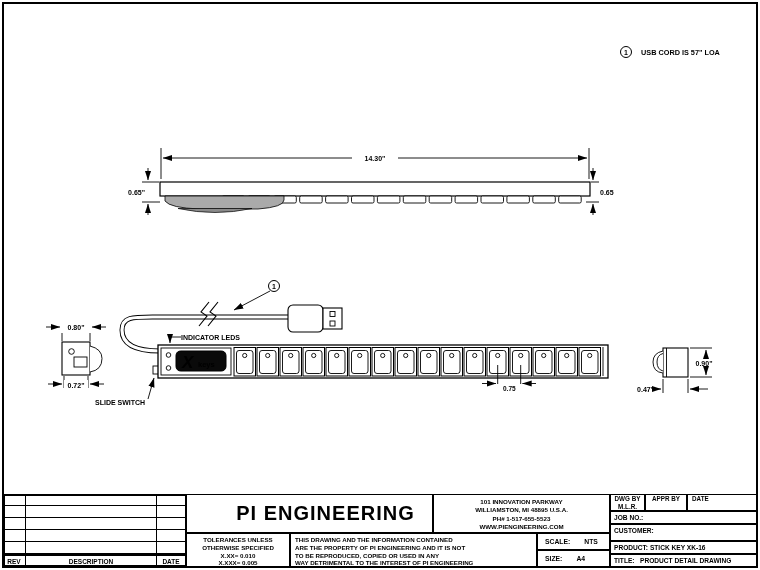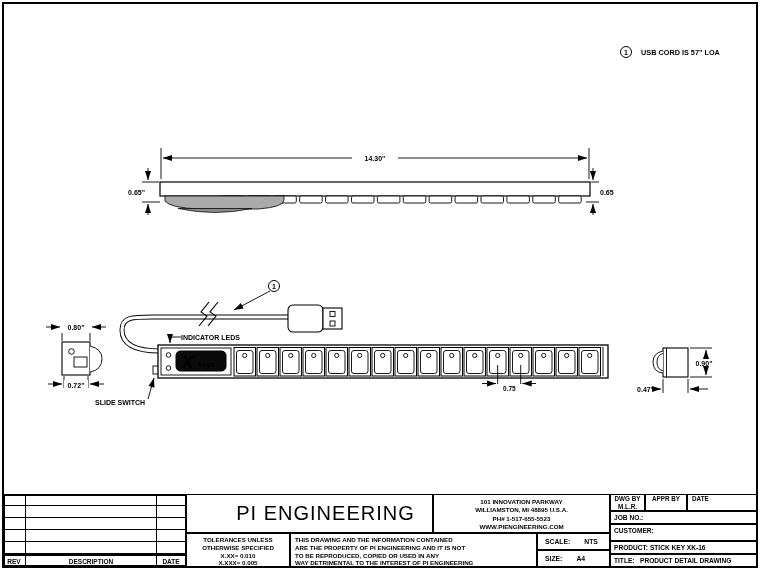--- a/index.html
+++ b/index.html
@@ -3,21 +3,21 @@
 <meta charset="utf-8">
 <style>
   html,body{margin:0;padding:0;background:#fff;width:760px;height:570px;overflow:hidden;
     font-family:"Liberation Sans",sans-serif;}
   #stage{position:relative;width:760px;height:570px;background:#fff;}
   svg{position:absolute;left:0;top:0;}
   svg text{fill:#000;font-family:"Liberation Sans",sans-serif;font-weight:bold;}
   .cell{position:absolute;box-sizing:border-box;border:1px solid #000;background:#fff;color:#000;}
   .ctr{display:flex;align-items:center;justify-content:center;text-align:center;}
   .tb-small{font-size:6.3px;font-weight:bold;line-height:8px;}
-  .company{font-size:20px;font-weight:normal;letter-spacing:1px;padding-left:32px;}
+  .company{font-size:20px;font-weight:bold;letter-spacing:1px;padding-left:32px;}
   .addr div{font-size:6.2px;font-weight:bold;line-height:8.3px;text-align:center;}
   .addr{padding-top:3px;}
   .tol div{font-size:6.2px;font-weight:bold;line-height:7.8px;text-align:center;}
   .tol{padding-top:2px;}
   .legal div{font-size:6.2px;font-weight:bold;line-height:7.8px;text-align:left;}
   .legal{padding:2px 0 0 4px;}
   .kv{display:flex;align-items:center;font-size:6.8px;font-weight:bold;}
   .kv .lbl{padding-left:7px;}
   .kv .val{margin-left:14px;}
   .fld{font-size:6.6px;font-weight:bold;padding:2px 0 0 3px;}

